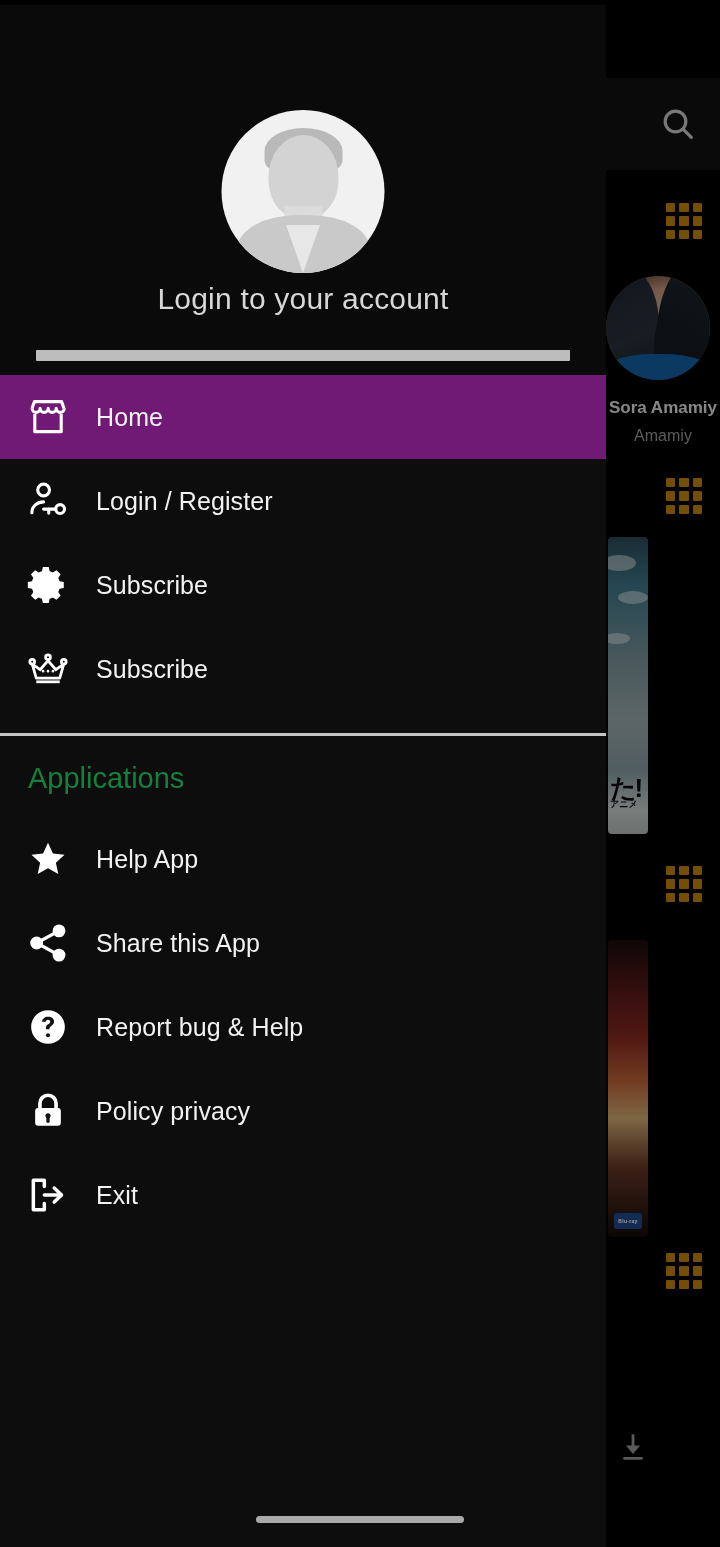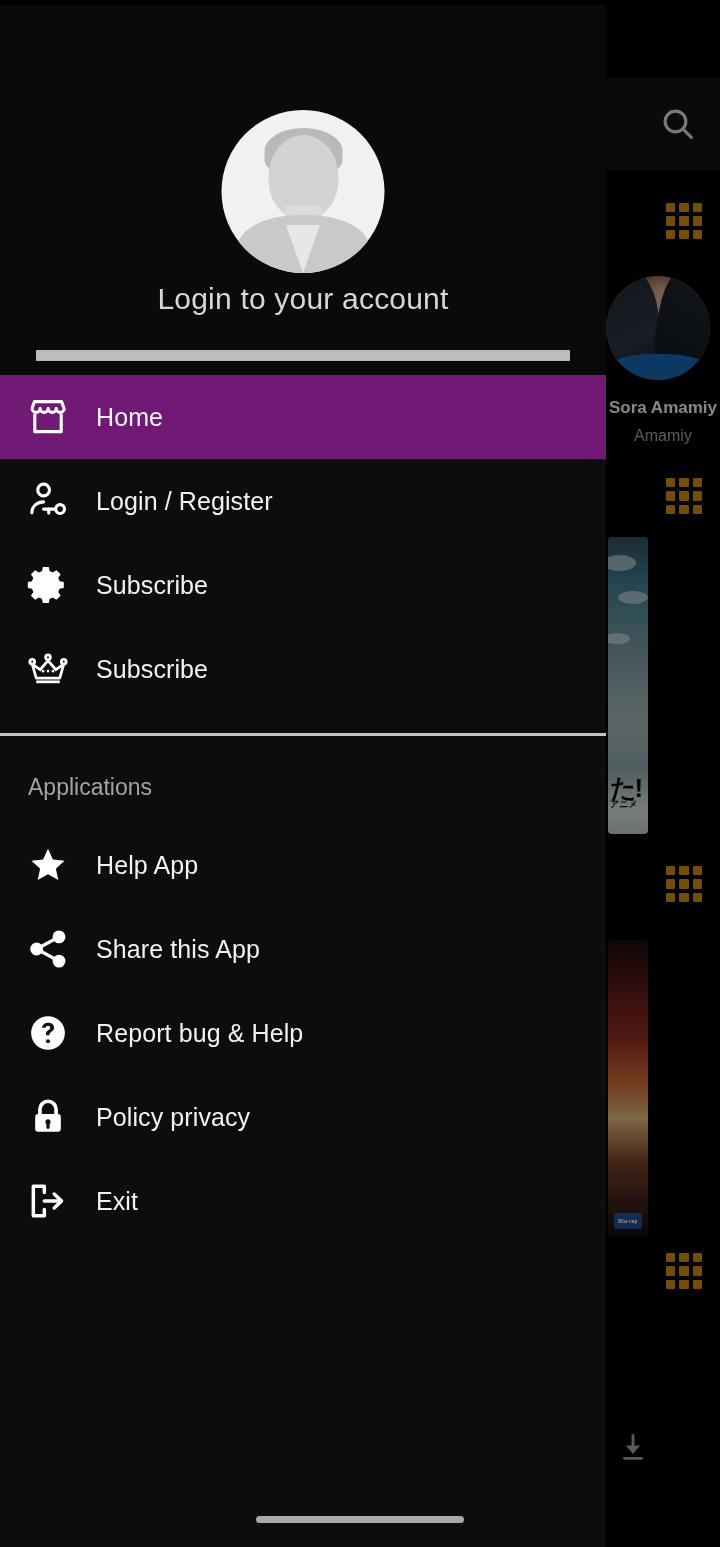--- a/index.html
+++ b/index.html
@@ -88,21 +88,21 @@
   .menu-item { position:relative; display:flex; align-items:center; height:84px;
                cursor:pointer; }
   .menu-item.selected { background:#701a75; }
   .menu-item .ic { width:96px; display:flex; align-items:center; justify-content:center;
                    flex:0 0 96px; }
   .menu-item .ic svg { width:44px; height:44px; display:block; }
   .menu-item .lbl { color:#f2f2f2; font-size:25px; letter-spacing:.1px; }
 
   .divider { height:3px; background:#c4c4c4; margin-top:22px; }
 
-  .section-title { color:#a3a3a3; font-size:23px; padding:38px 0 0 28px; }
+  .section-title { color:#15803d; font-size:29px; padding:26px 0 0 28px; }
 
   .menu-list.apps { margin-top:22px; }
 
   #gesture-bar { position:absolute; left:50%; transform:translateX(-50%); bottom:24px;
                  width:208px; height:7px; background:#a9a9a9; border-radius:4px; }
 </style>
 </head>
 <body>
 
 <div id="screen">

